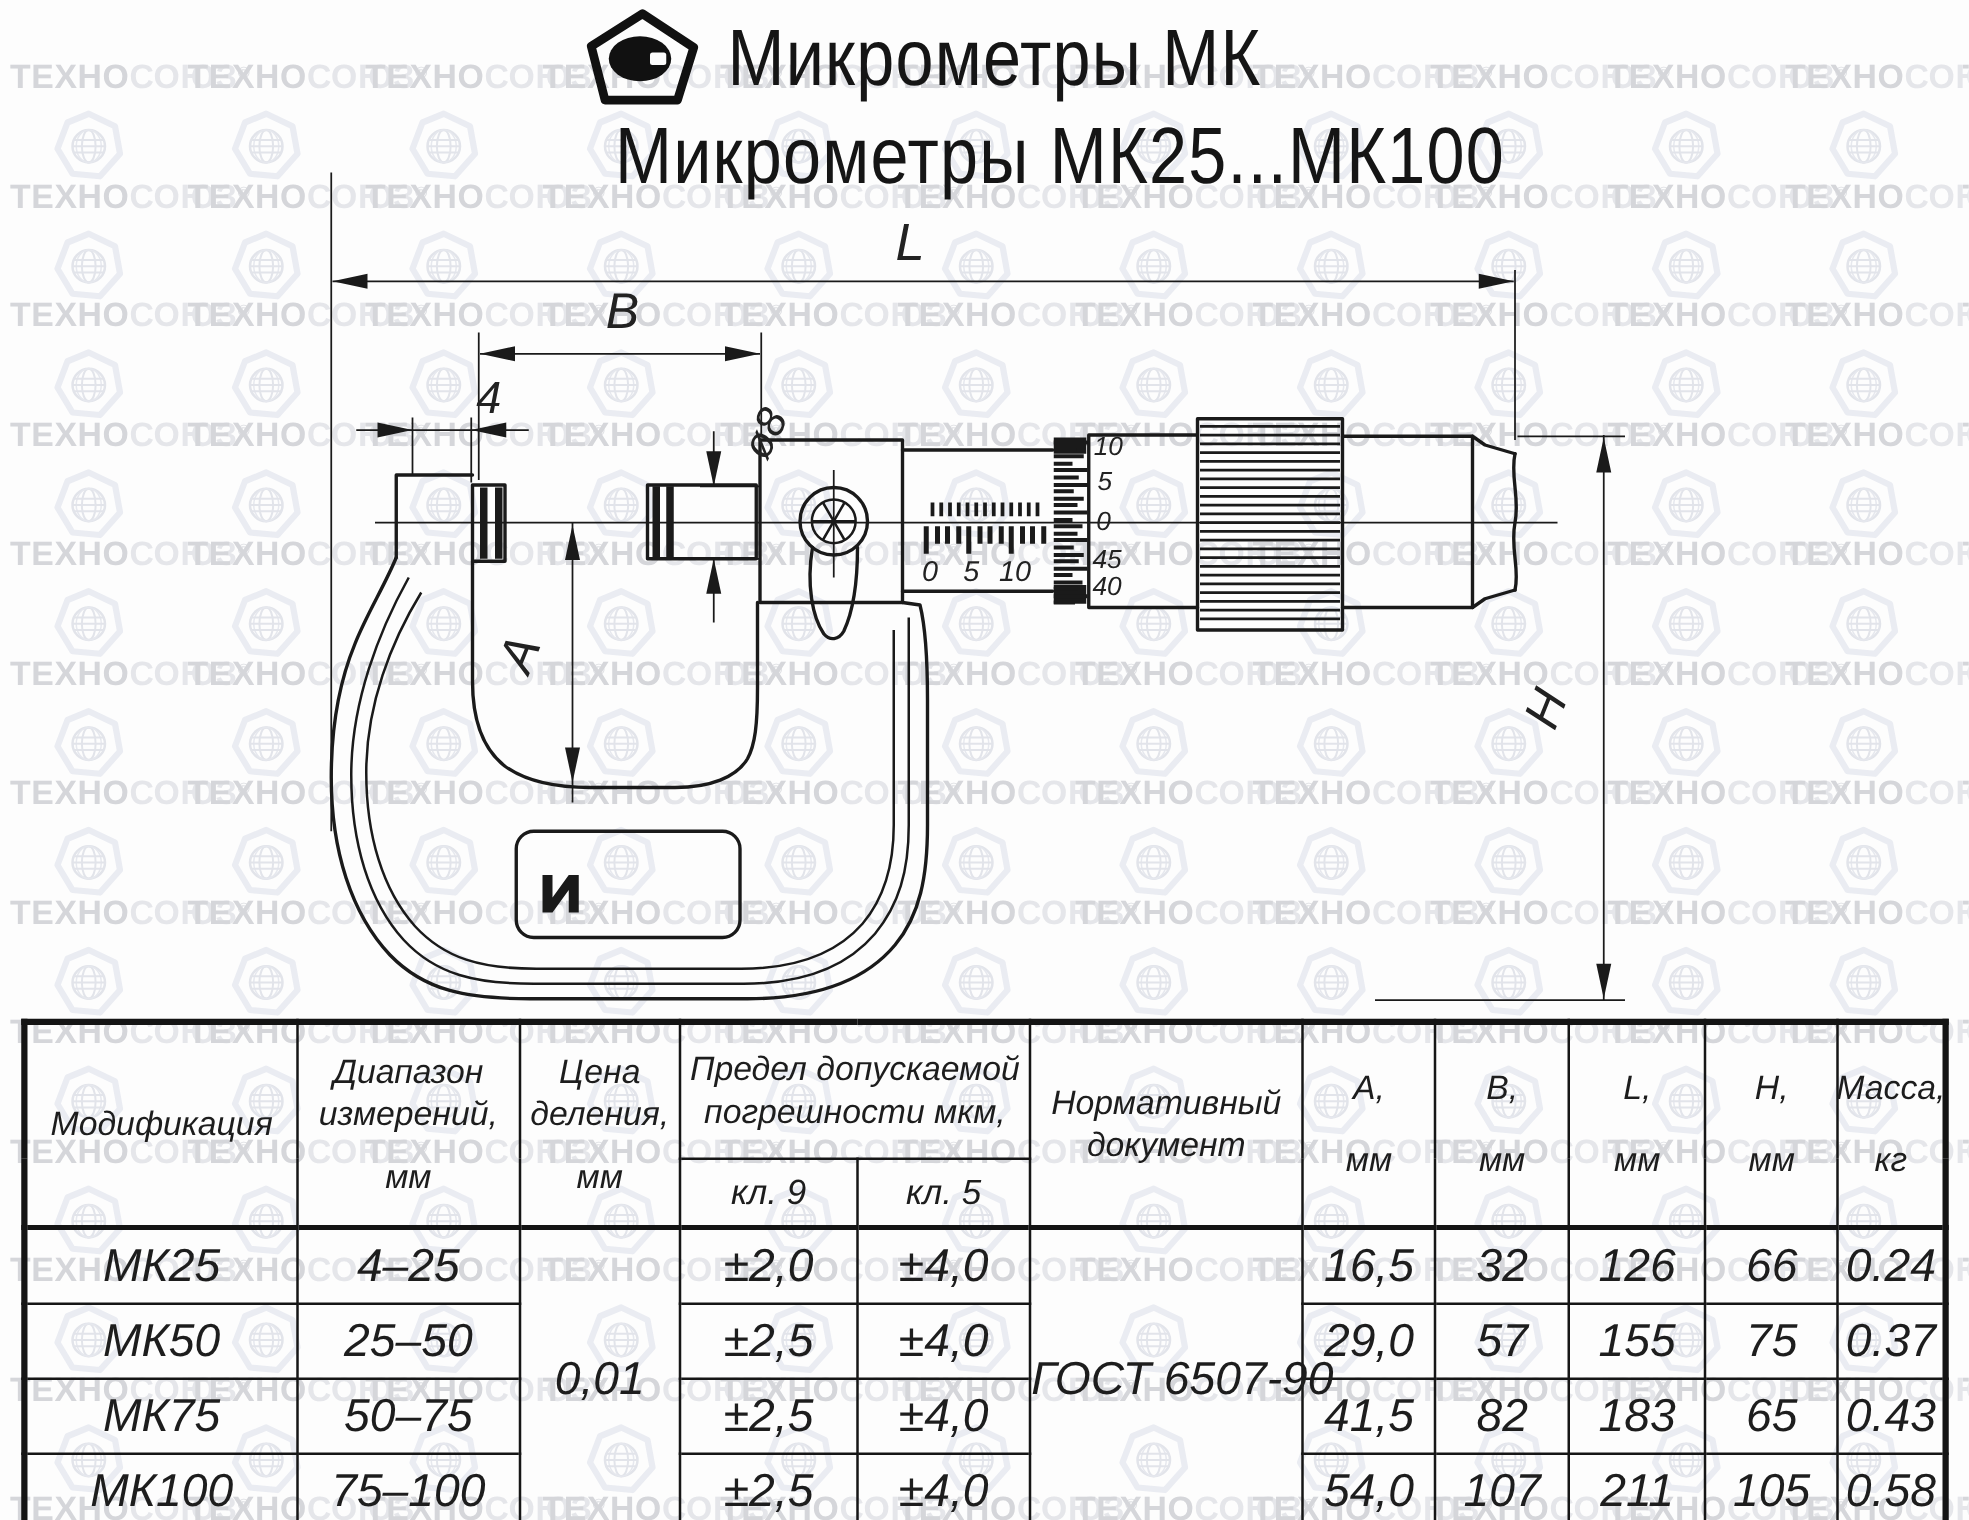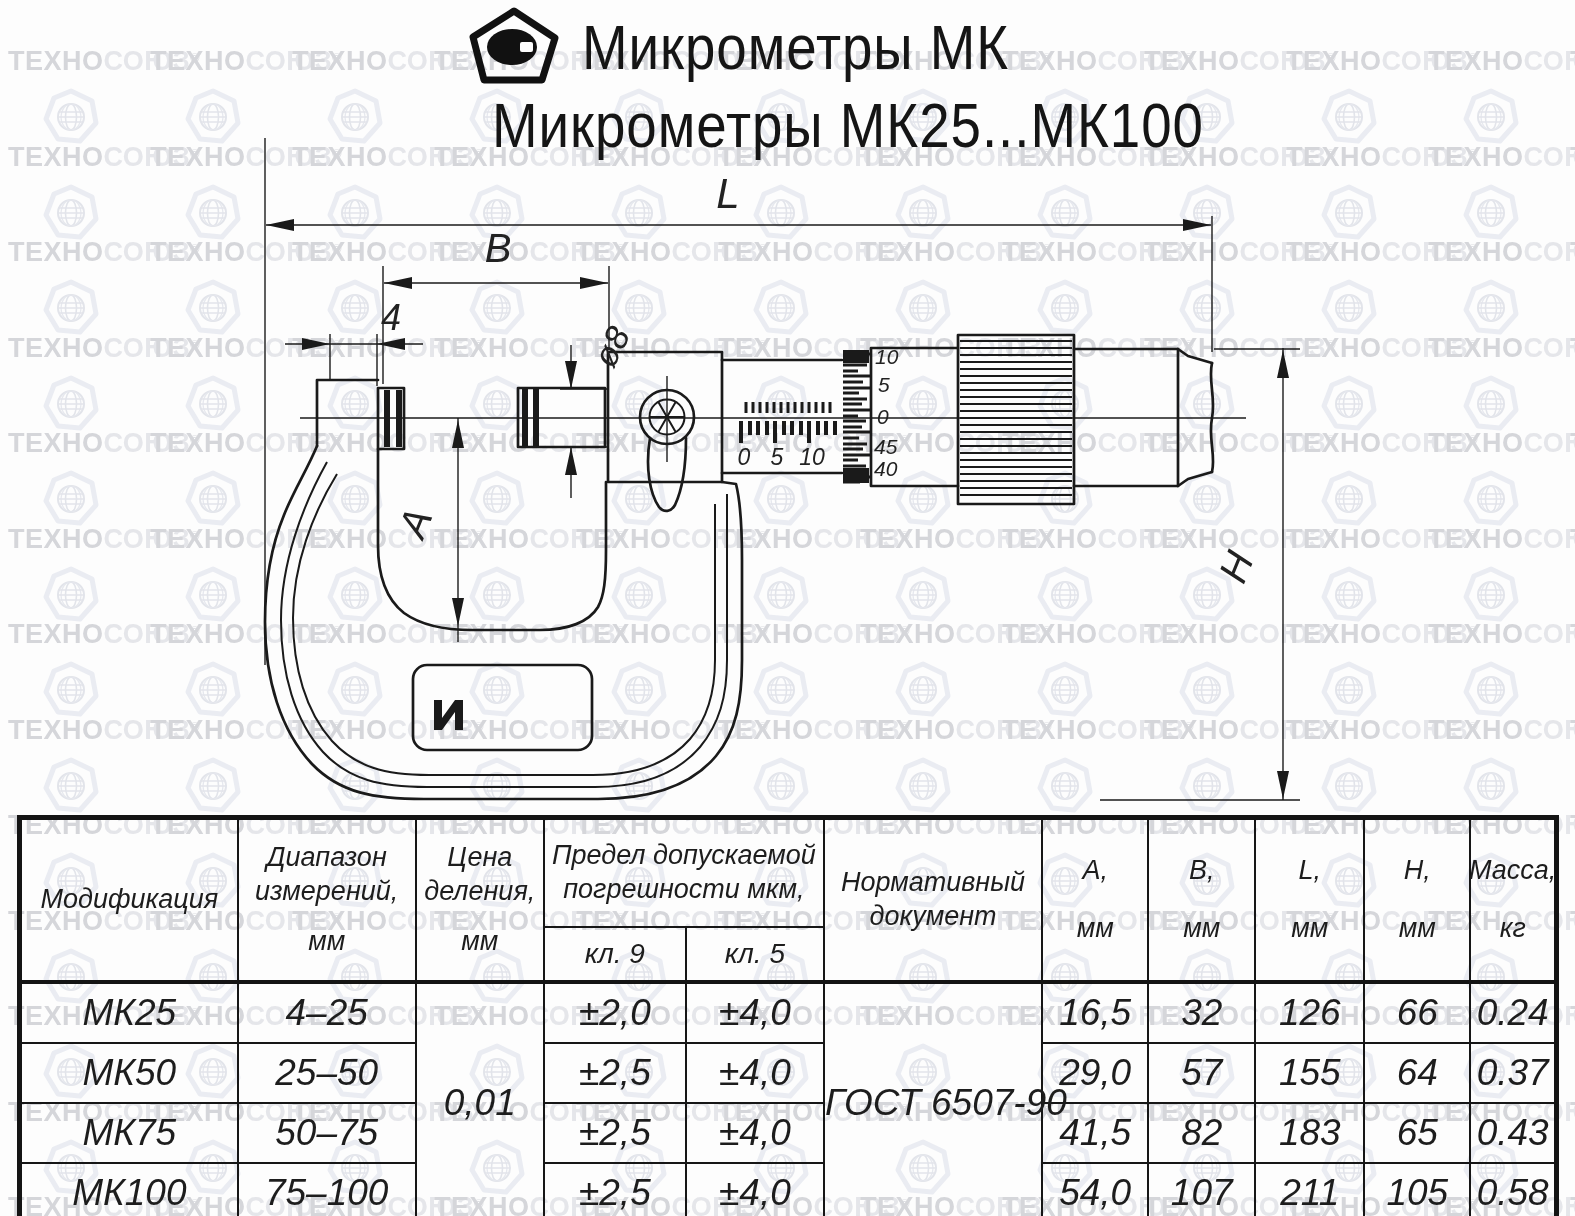--- a/index.html
+++ b/index.html
@@ -1347,21 +1347,21 @@
     <td>0.24</td>
   </tr>
   <tr>
     <td>МК50</td>
     <td>25–50</td>
     <td>±2,5</td>
     <td>±4,0</td>
     <td>29,0</td>
     <td>57</td>
     <td>155</td>
-    <td>64</td>
+    <td>75</td>
     <td>0.37</td>
   </tr>
   <tr>
     <td>МК75</td>
     <td>50–75</td>
     <td>±2,5</td>
     <td>±4,0</td>
     <td>41,5</td>
     <td>82</td>
     <td>183</td>

